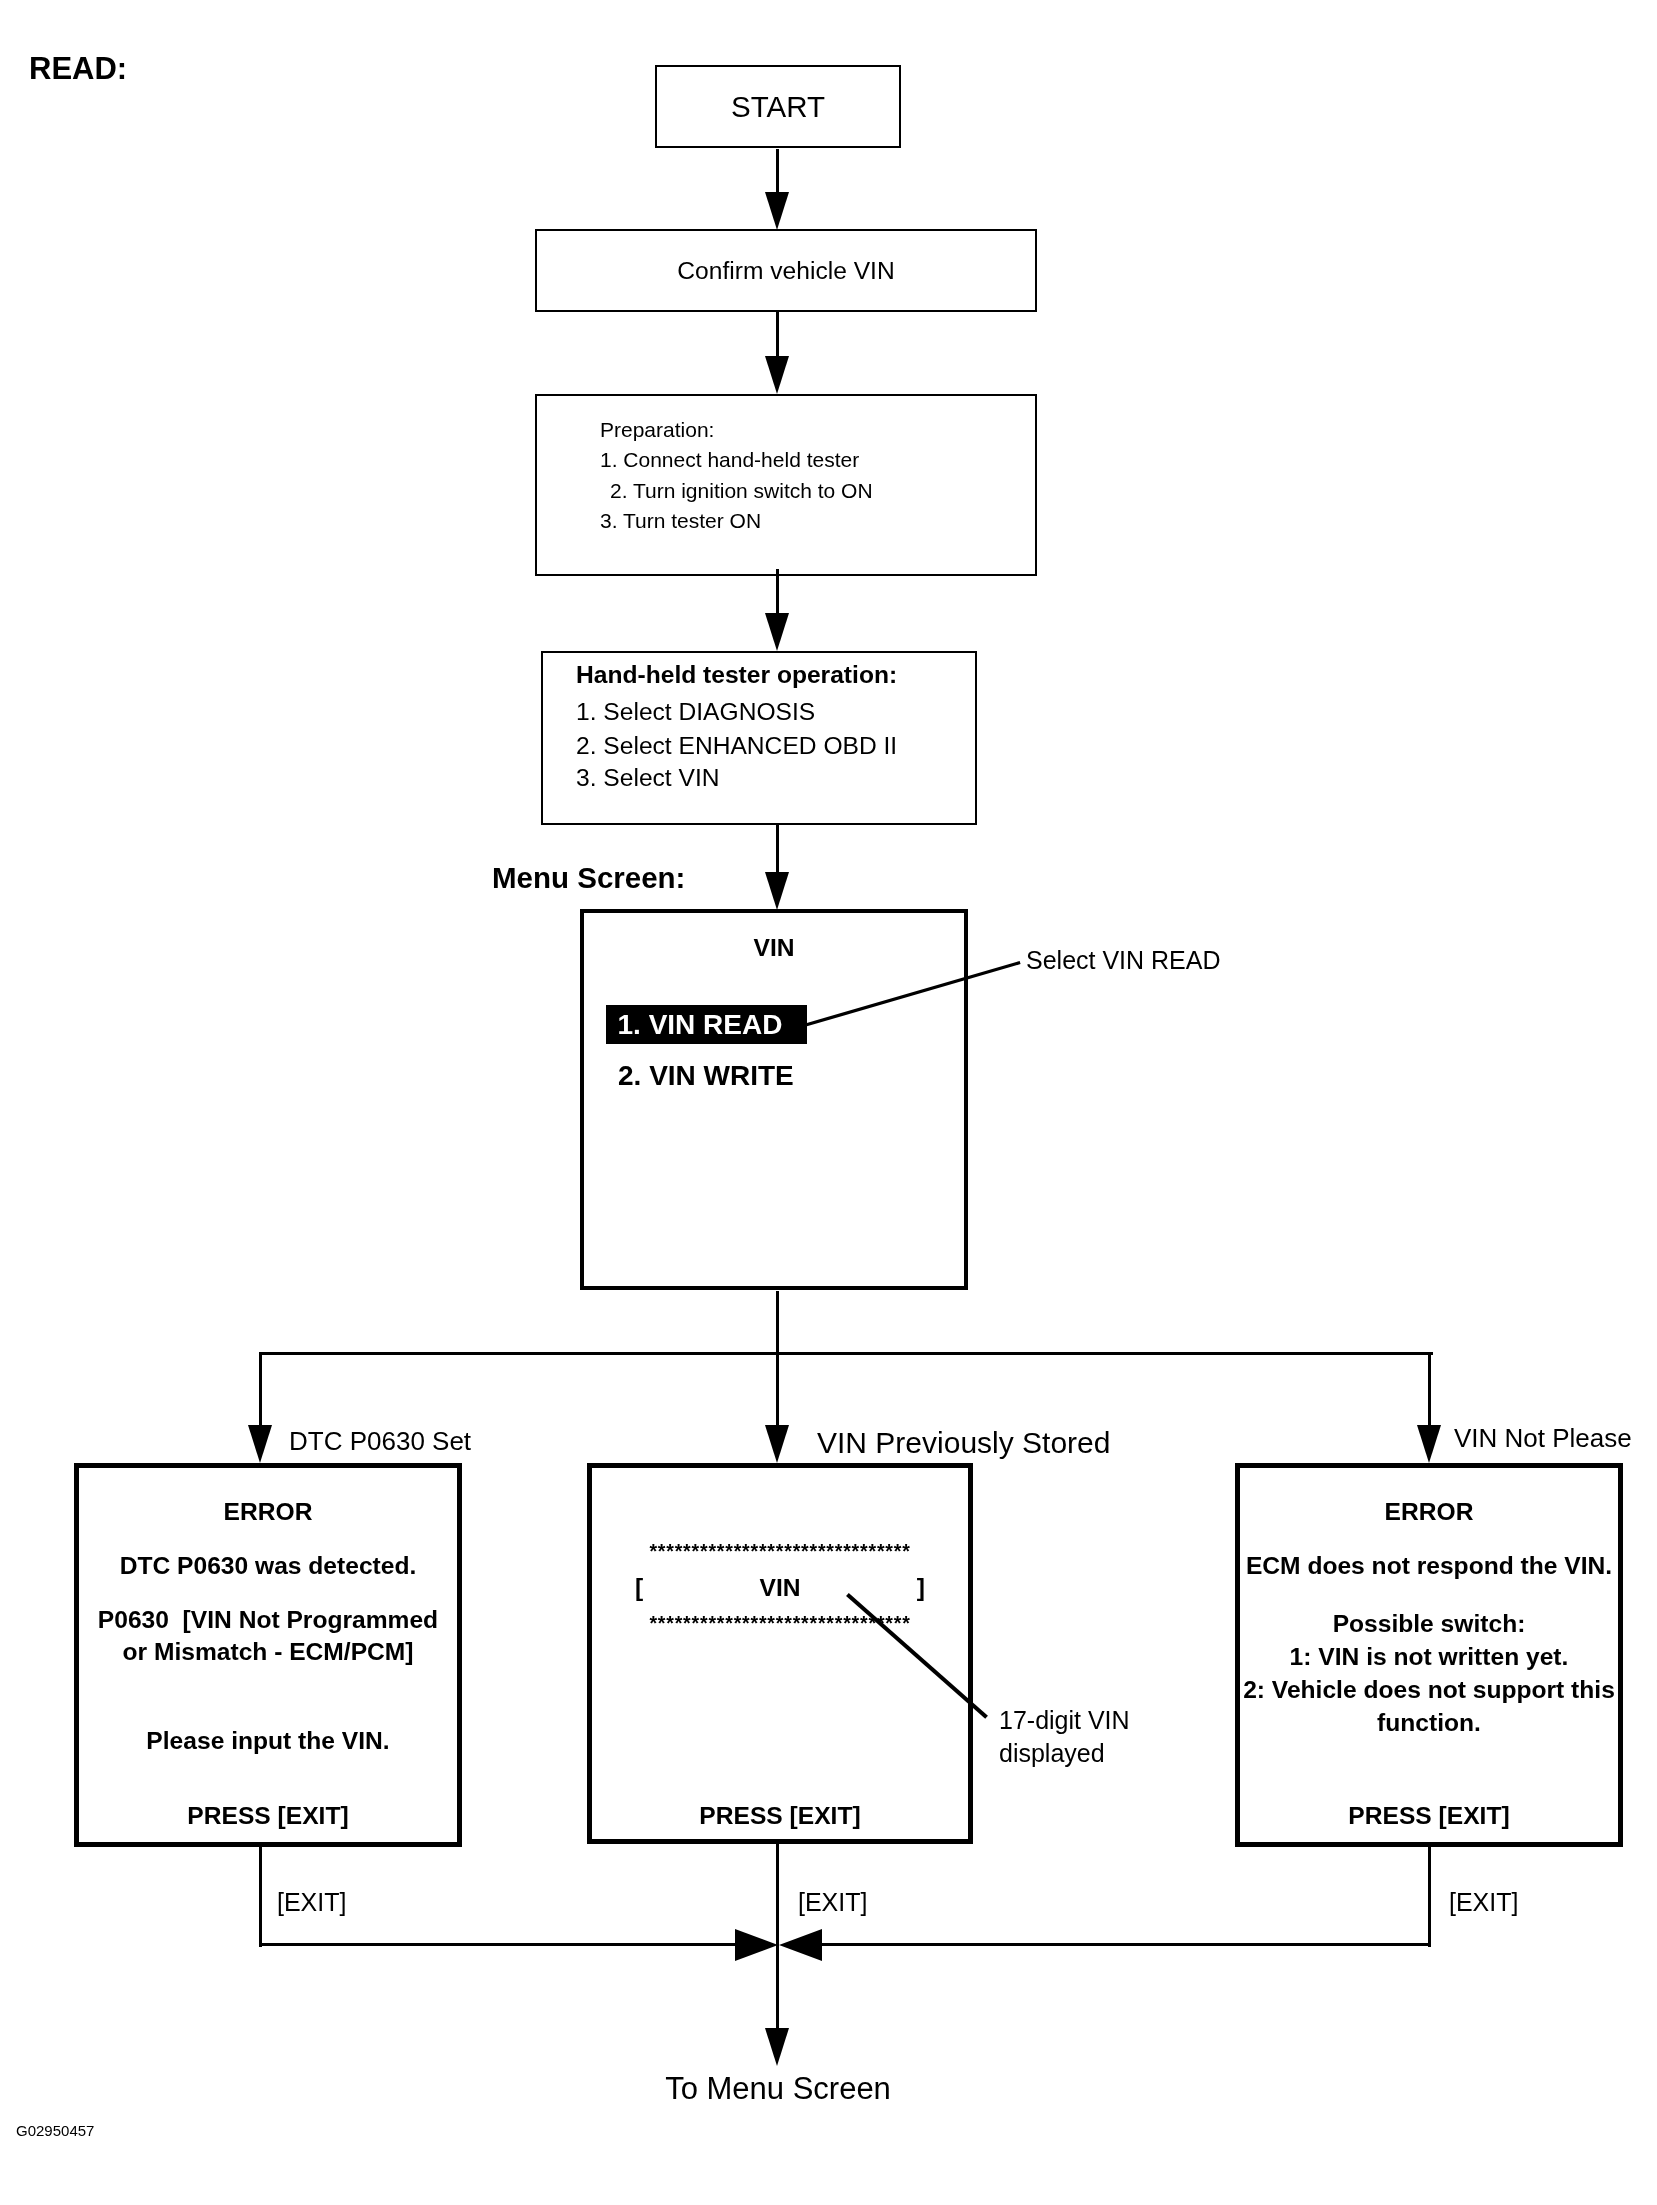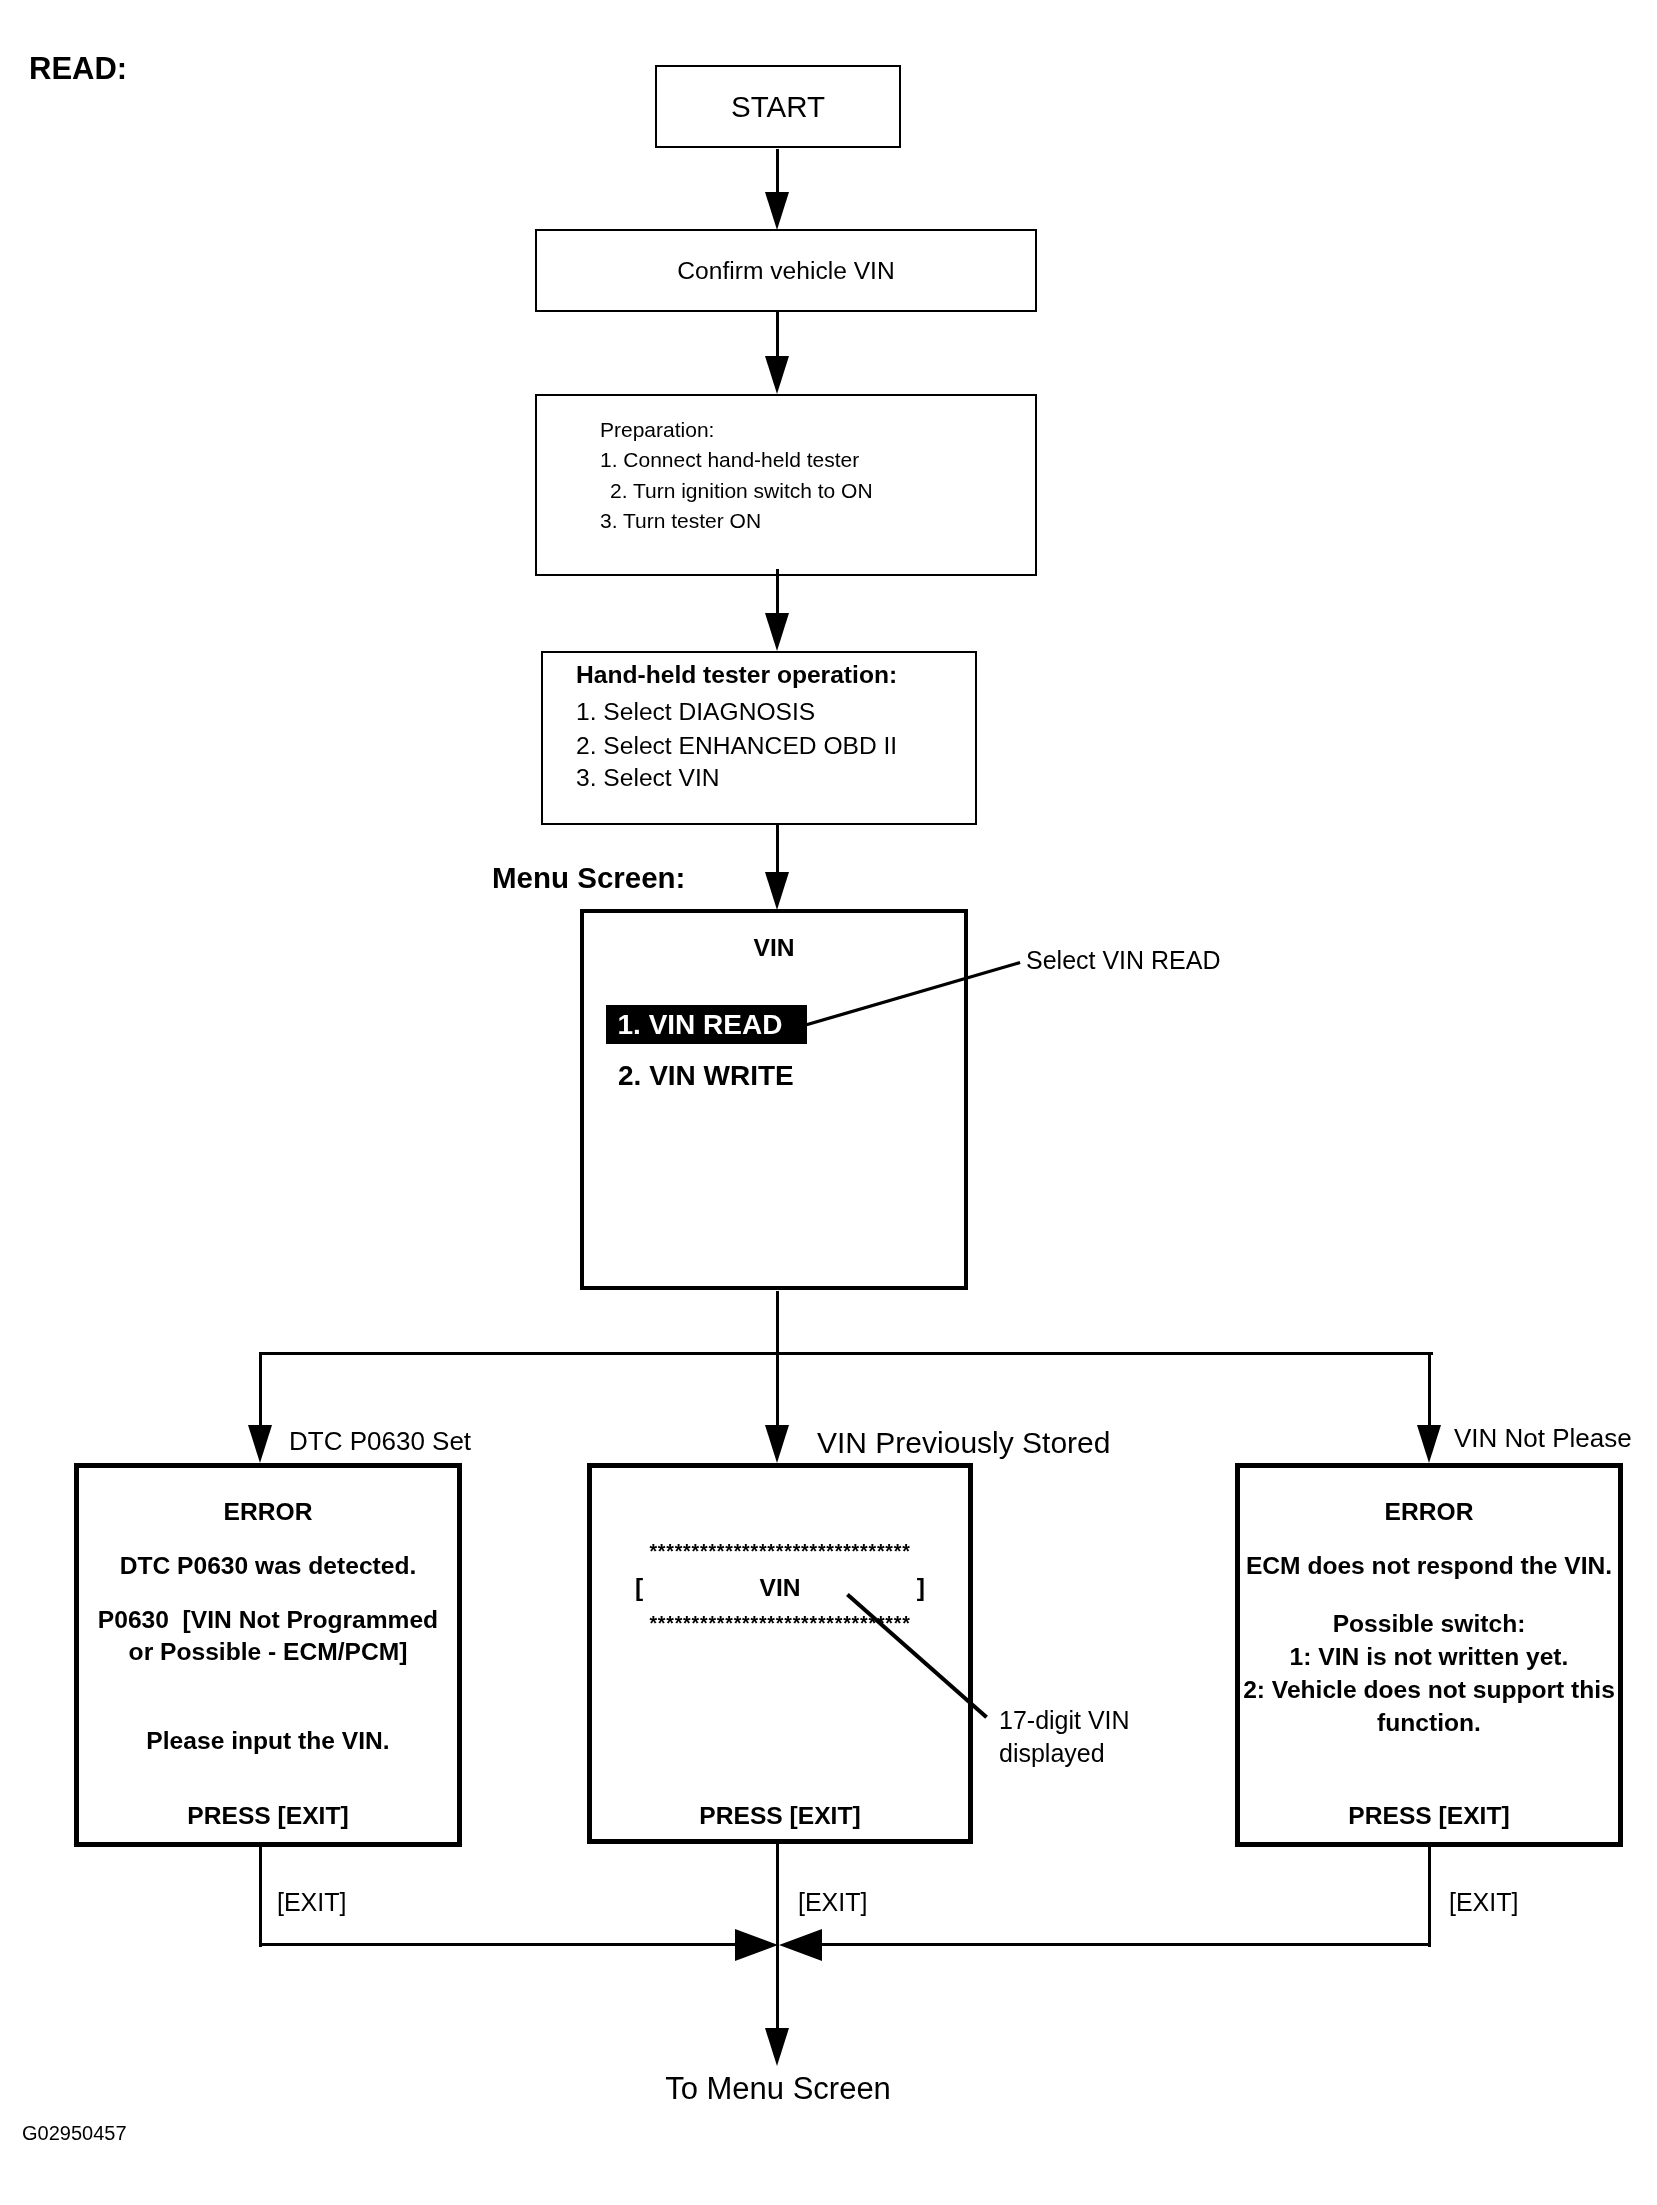--- a/index.html
+++ b/index.html
@@ -88,21 +88,21 @@
   <div class="ah-down" style="left:1417px;top:1425px;"></div>
 
   <div class="txt" style="left:289px;top:1426px;font-size:26px;">DTC P0630 Set</div>
   <div class="txt" style="left:817px;top:1426px;font-size:30px;">VIN Previously Stored</div>
   <div class="txt" style="left:1454px;top:1423px;font-size:26px;">VIN Not Please</div>
 
   <div class="screenbox bold" style="left:74px;top:1463px;width:388px;height:384px;font-size:24.6px;">
     <div class="boxline" style="top:30px;">ERROR</div>
     <div class="boxline" style="top:84px;">DTC P0630 was detected.</div>
     <div class="boxline" style="top:138px;">P0630  [VIN Not Programmed</div>
-    <div class="boxline" style="top:170px;">or Possible - ECM/PCM]</div>
+    <div class="boxline" style="top:170px;">or Mismatch - ECM/PCM]</div>
     <div class="boxline" style="top:259px;">Please input the VIN.</div>
     <div class="boxline" style="top:334px;">PRESS [EXIT]</div>
   </div>
 
   <div class="screenbox bold" style="left:587px;top:1463px;width:386px;height:381px;">
     <div class="boxline" style="top:72px;font-size:19.6px;letter-spacing:0.8px;">*******************************</div>
     <div class="abs" style="left:0;top:106px;width:100%;height:36px;font-size:24.6px;">
       <span class="txt" style="left:43px;top:0;">[</span>
       <span class="boxline" style="top:0;">VIN</span>
       <span class="txt" style="right:43px;top:0;">]</span>
@@ -130,21 +130,21 @@
   <div class="hline" style="left:820px;top:1943px;width:611px;"></div>
   <div class="ah-left" style="left:779px;top:1929px;"></div>
   <div class="vline" style="left:776px;top:1844px;height:186px;"></div>
   <div class="ah-down" style="left:765px;top:2028px;"></div>
 
   <div class="txt" style="left:277px;top:1888px;font-size:25px;">[EXIT]</div>
   <div class="txt" style="left:798px;top:1888px;font-size:25px;">[EXIT]</div>
   <div class="txt" style="left:1449px;top:1888px;font-size:25px;">[EXIT]</div>
 
   <div class="txt center" style="left:647px;top:2071px;width:262px;font-size:31px;">To Menu Screen</div>
-  <div class="txt" style="left:22px;top:2122px;font-size:20px;">G02950457</div>
+  <div class="txt" style="left:16px;top:2122px;font-size:15px;">G02950457</div>
 
   <svg class="overlay" width="1658" height="2205" viewBox="0 0 2025 2694">
     <line x1="985" y1="1252" x2="1246" y2="1176" stroke="#000" stroke-width="4"></line>
     <line x1="1035" y1="1948" x2="1205" y2="2098" stroke="#000" stroke-width="5"></line>
   </svg>
 
 </div>
 
 
 </body></html>

